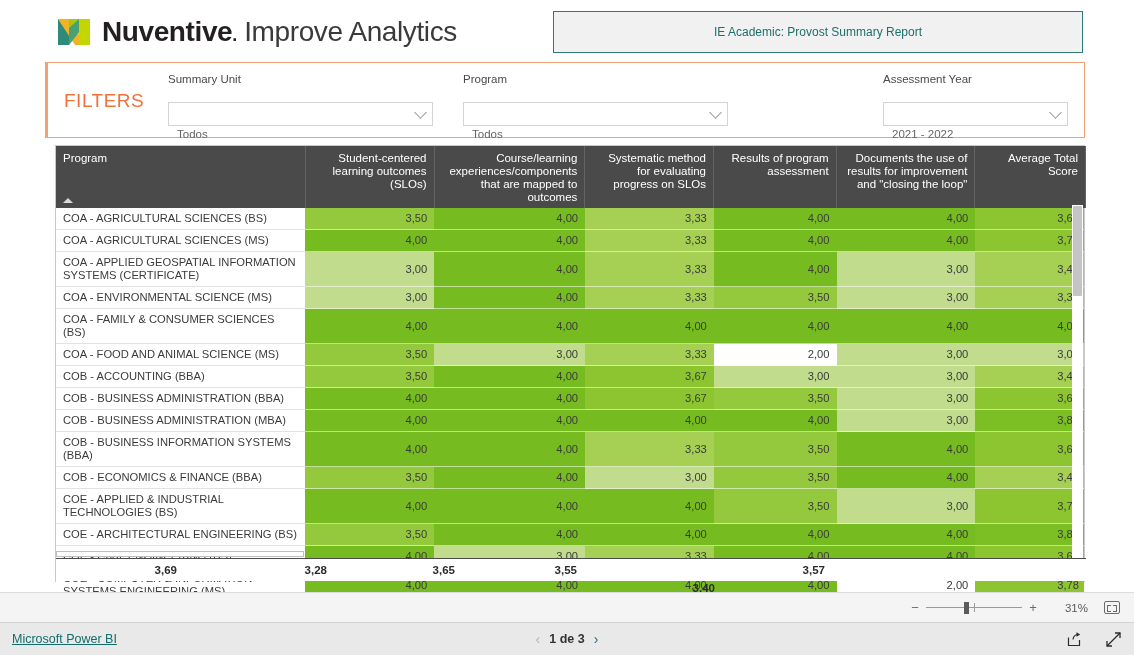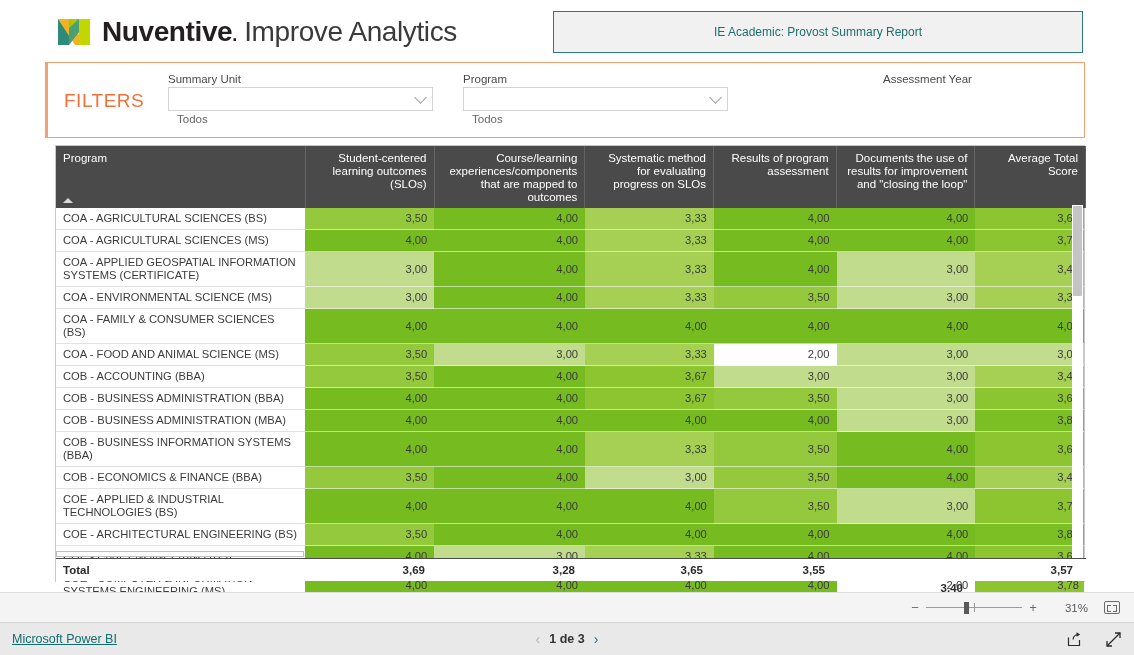--- a/index.html
+++ b/index.html
@@ -34,21 +34,21 @@
   
   .filters-box {
     position:absolute; left:45px; top:62px; width:1040px; height:76px;
     background:#ffffff; border:1px solid #f2a175; border-left:3px solid #f2a175;
   }
   .filters-label {
     position:absolute; left:16px; top:27px;
     font-size:19px; color:#f0713a; letter-spacing:0.5px;
   }
   .filter { position:absolute; top:10px; }
-  .filter .flabel { font-size:11.5px; color:#4a4a4a; margin-bottom:2px; display:block; }
+  .filter .flabel { font-size:11.5px; color:#4a4a4a; margin-bottom:17px; display:block; }
   .filter .fcombo {
     position:relative; height:24px; border:1px solid #d4d4d4; background:#fff;
     display:flex; align-items:center; padding:0 22px 0 8px;
   }
   .filter .fcombo .fval { font-size:11.5px; color:#666;margin-top:39px; }
   .chev {
     position:absolute; right:7px; top:50%; width:9px; height:9px;
     margin-top:-6px; border-right:1.4px solid #9b9b9b; border-bottom:1.4px solid #9b9b9b;
     transform:rotate(45deg);
   }
@@ -190,20 +190,24 @@
       <div class="filter" id="f-program">
         <span class="flabel">Program</span>
         <div class="fcombo">
           <span class="fval">Todos</span>
           <span class="chev"></span>
         </div>
       </div>
 
       <div class="filter" id="f-year">
         <span class="flabel">Assessment Year</span>
+        <div class="fcombo">
+          <span class="fval">2021 - 2022</span>
+          <span class="chev"></span>
+        </div>
       </div>
     </div>
 
     <div class="tablecard">
       <table class="tbl">
         <colgroup>
           <col class="c0">
             <col class="c1">
             <col class="c2">
             <col class="c3">
@@ -389,21 +393,20 @@
 
       <div class="hscroll">
         <div class="thumb"></div>
       </div>
 
       <div class="vscroll">
         <div class="vthumb"></div>
       </div>
 
       <div class="totalrow">
-        <div class="tcell lbl">Total</div>
         <div class="tcell n1">3,69</div>
         <div class="tcell n2">3,28</div>
         <div class="tcell n3">3,65</div>
         <div class="tcell n4">3,55</div>
         <div class="tcell n5">3,40</div>
         <div class="tcell n6">3,57</div>
       </div>
     </div>
 
   </div>

